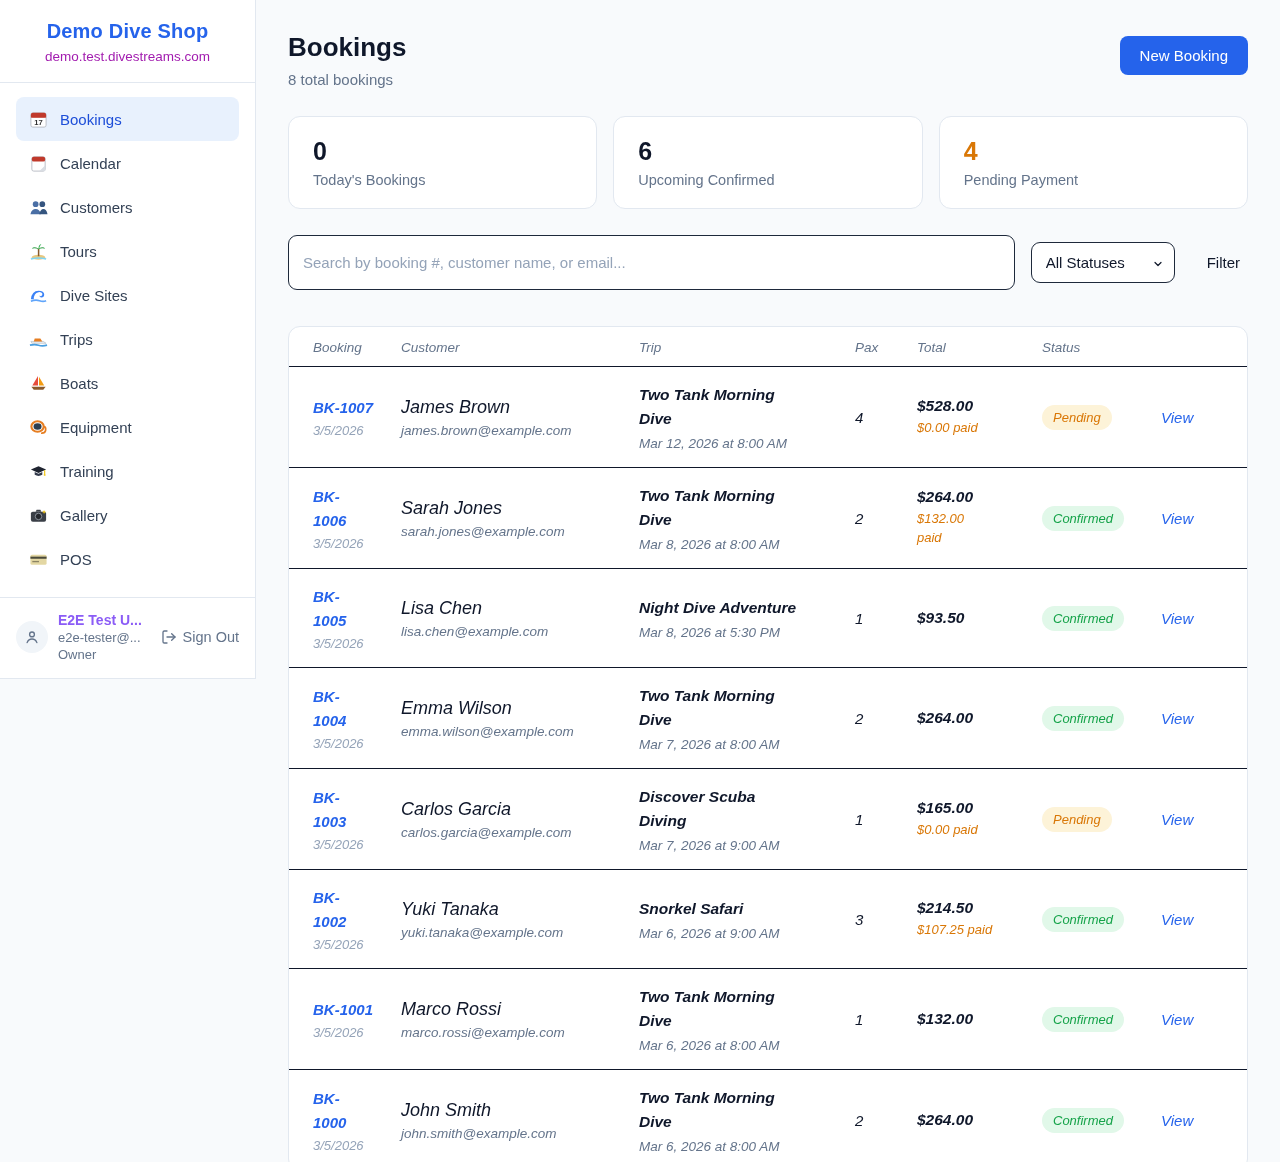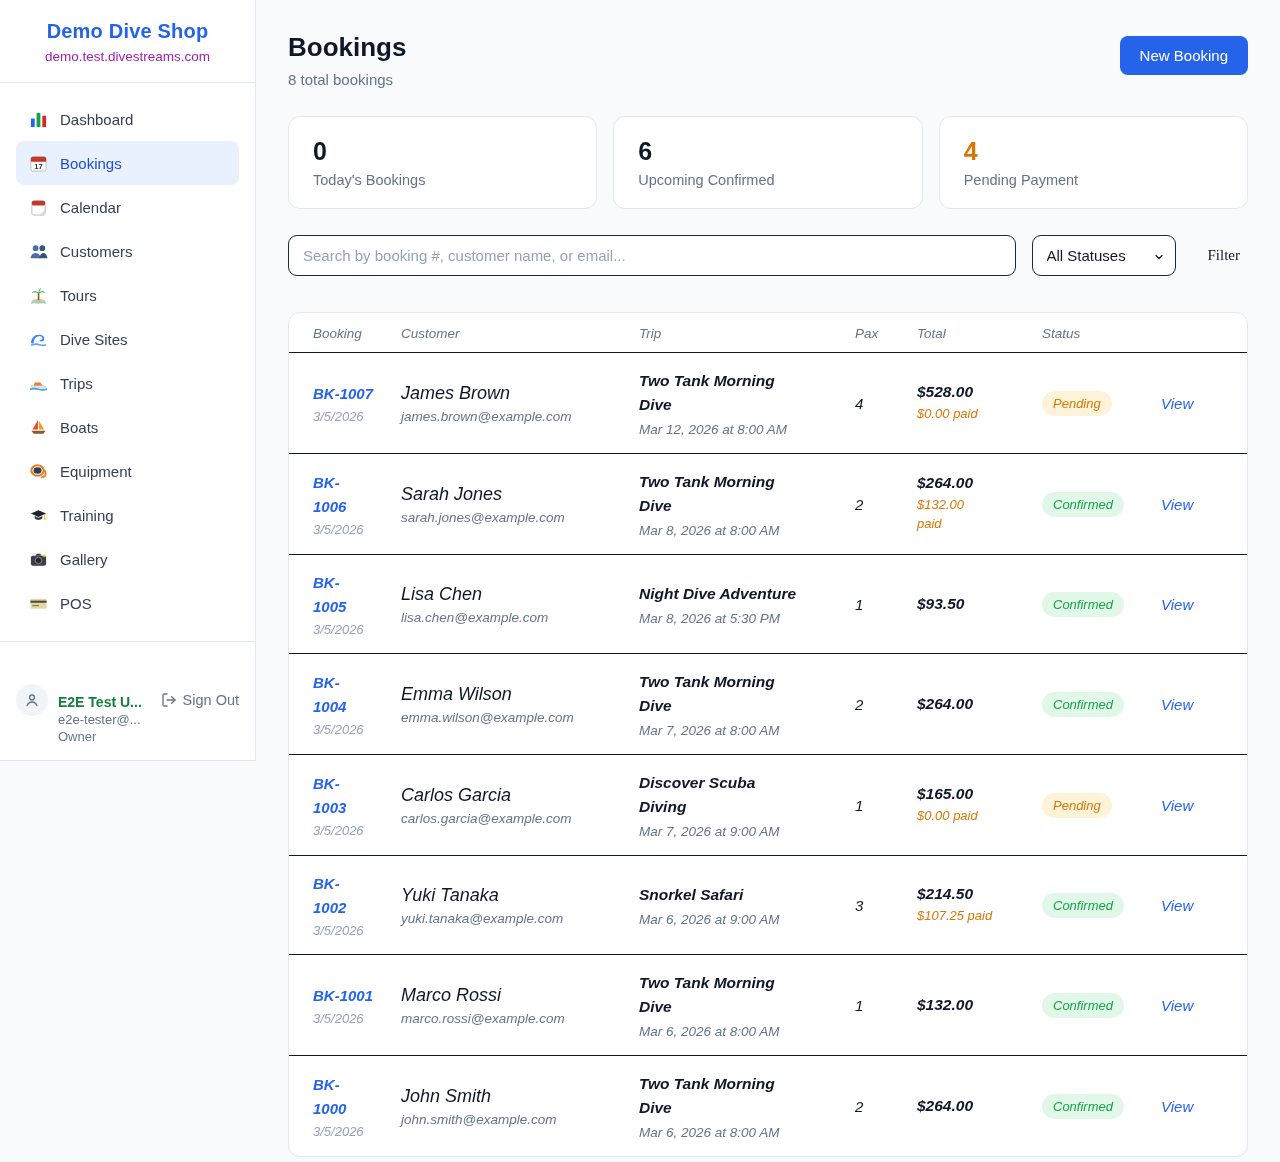--- a/index.html
+++ b/index.html
@@ -40,21 +40,21 @@
     padding:14px 16px 16px 16px;
     display:flex; align-items:center; gap:10px;
   }
   .avatar {
     width:32px; height:32px; border-radius:50%;
     background:#f1f5f9; flex:0 0 32px;
     display:flex; align-items:center; justify-content:center;
   }
   .avatar svg { width:18px; height:18px; }
   .user-info { flex:1; min-width:0; }
-  .user-name { font-size:14px; font-weight:700; color:#15803d;margin-top:38px; }
+  .user-name { font-size:14px; font-weight:700; color:#8b5cf6; }
   .user-email { font-size:13px; color:#64748b; margin-top:2px; }
   .user-role { font-size:13px; color:#64748b; margin-top:2px; }
   .signout {
     display:flex; align-items:center; gap:6px;
     background:none; border:none; cursor:pointer;
     color:#64748b; font-size:14.5px; font-family:inherit;
     white-space:nowrap;
   }
   .signout svg { width:16px; height:16px; }
 
@@ -74,39 +74,39 @@
   .stat-card {
     background:#fff; border:1px solid #e2e8f0; border-radius:12px;
     padding:20px 24px; min-height:84px;
   }
   .stat-value { font-size:25px; font-weight:700; color:#0f172a; }
   .stat-value.accent { color:#d97706; }
   .stat-label { font-size:14.5px; color:#64748b; margin-top:6px; }
 
   .filter-row { display:flex; align-items:center; gap:16px; margin-top:26px; }
   .search-input {
-    flex:1; height:41px;
+    flex:1; height:55px;
     border:1.5px solid #1e293b; border-radius:9px;
     padding:12px 14px; font-size:15px; font-family:inherit; color:#0f172a;
     background:#fff; outline:none;
   }
   .search-input::placeholder { color:#94a3b8; }
   .select-wrap { position:relative; }
   .status-select {
     appearance:none; -webkit-appearance:none;
     height:41px; width:144px;
     border:1.5px solid #1e293b; border-radius:9px;
     padding:0 30px 0 14px; font-size:15px; font-family:inherit; color:#0f172a;
     background:#fff; cursor:pointer; outline:none;
   }
   .select-chevron { position:absolute; right:11px; top:14px; pointer-events:none; }
   .select-chevron svg { width:12px; height:12px; }
   .filter-btn {
     background:none; border:none; cursor:pointer;
-    font-family:Liberation Serif, serif; font-size:15px; color:#0f172a; font-weight:500;
+    font-family:Liberation Sans, sans-serif; font-size:15px; color:#0f172a; font-weight:500;
     padding:0 8px 0 16px;
   }
 
   
   .table-card {
     margin-top:36px;
     background:#fff; border:1px solid #e2e8f0; border-radius:12px;
     overflow:hidden;
     font-style:italic;
   }
@@ -149,30 +149,20 @@
 </style>
 </head>
 <body>
 
 <aside class="sidebar">
   <div class="brand">
     <div class="brand-title">Demo Dive Shop</div>
     <div class="brand-domain">demo.test.divestreams.com</div>
   </div>
   <nav class="nav" id="nav">
-      <div class="nav-item">
-        <span class="nav-icon">
-          <svg viewBox="0 0 20 20">
-            <rect x="2" y="9" width="4" height="9" fill="#2563eb"></rect>
-            <rect x="8" y="3" width="4" height="15" fill="#16a34a"></rect>
-            <rect x="14" y="6" width="4" height="12" fill="#dc2626"></rect>
-          </svg>
-        </span>
-        <span>Dashboard</span>
-      </div>
       <div class="nav-item active">
         <span class="nav-icon">
           <svg viewBox="0 0 20 20">
             <rect x="2" y="3" width="16" height="15" rx="2" fill="#fff" stroke="#b8bcc4"></rect>
             <rect x="2" y="3" width="16" height="5" rx="2" fill="#c0392b"></rect>
             <rect x="2" y="6" width="16" height="2" fill="#c0392b"></rect>
             <text x="10" y="16" font-size="8" font-weight="bold" fill="#333" text-anchor="middle" font-family="Liberation Sans,sans-serif">17</text>
           </svg>
         </span>
         <span>Bookings</span>

